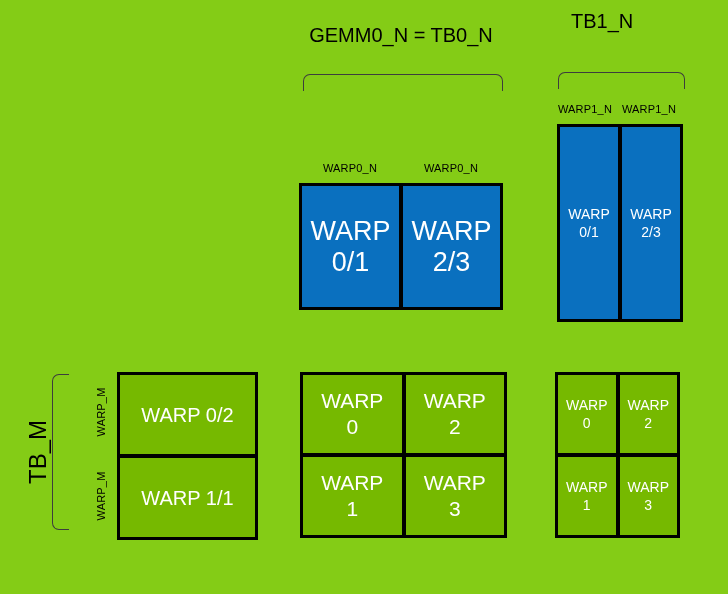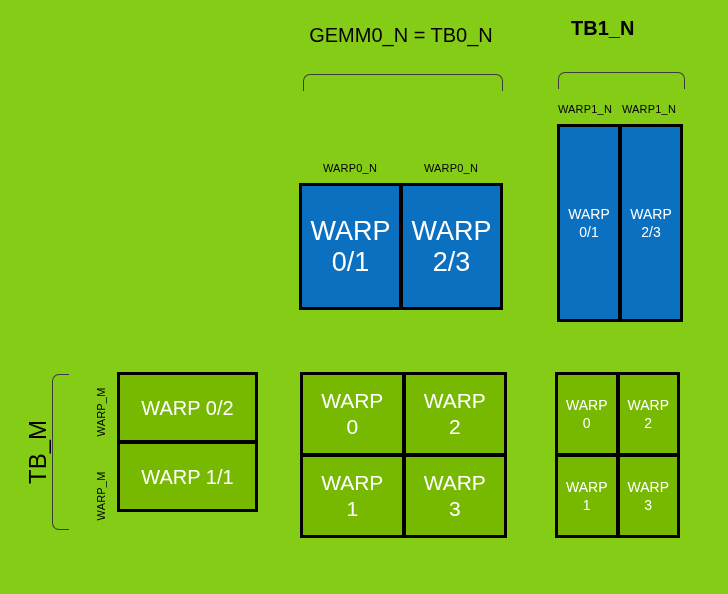--- a/index.html
+++ b/index.html
@@ -44,21 +44,21 @@
   .tbm{font-size:24px;text-align:center;color:var(--label_text);white-space:nowrap;}
 </style>
 </head>
 <body>
 
 <div class="canvas">
 
   <div class="abs title" style="left:295px;top:24px;width:212px;text-align:center;">GEMM0_N = TB0_N</div>
 
   <div class="abs" style="left:565px;top:10px;width:140px;">
-    <div class="title" style="margin-top:7px;padding-left:6px;font-weight:bold;">TB1_N</div>
+    <div class="title" style="padding-left:6px;">TB1_N</div>
   </div>
 
   <div class="abs h-bracket" style="left:303px;top:74px;width:198px;height:16px;"></div>
   <div class="abs h-bracket" style="left:558px;top:72px;width:125px;height:16px;"></div>
 
   <div class="abs small-label" style="left:310px;top:162px;width:80px;">WARP0_N</div>
   <div class="abs small-label" style="left:411px;top:162px;width:80px;">WARP0_N</div>
   <div class="abs small-label" style="left:545px;top:103px;width:80px;">WARP1_N</div>
   <div class="abs small-label" style="left:609px;top:103px;width:80px;">WARP1_N</div>
 
@@ -82,21 +82,21 @@
     <div class="cell blue txt-sm">
       <span>WARP</span>
       <span>0/1</span>
     </div>
     <div class="cell blue txt-sm">
       <span>WARP</span>
       <span>2/3</span>
     </div>
   </div>
 
-  <div class="abs grid rows2" style="left:117px;top:372px;width:141px;height:140px;">
+  <div class="abs grid rows2" style="left:117px;top:372px;width:141px;height:168px;">
     <div class="cell green txt-md">
       <span>WARP 0/2</span>
     </div>
     <div class="cell green txt-md">
       <span>WARP 1/1</span>
     </div>
   </div>
 
   <div class="abs grid cols2 rows2" style="left:300px;top:372px;width:207px;height:166px;">
     <div class="cell green txt-lg">

